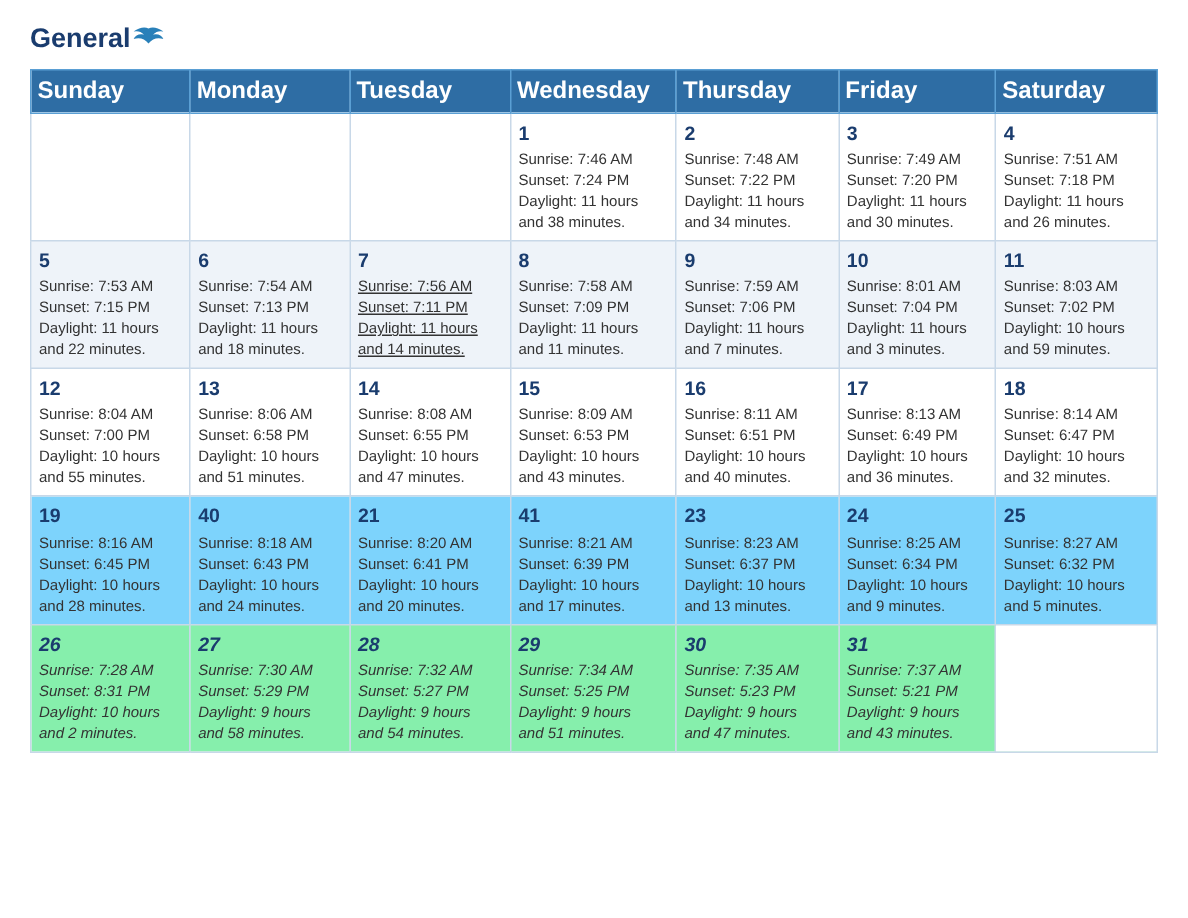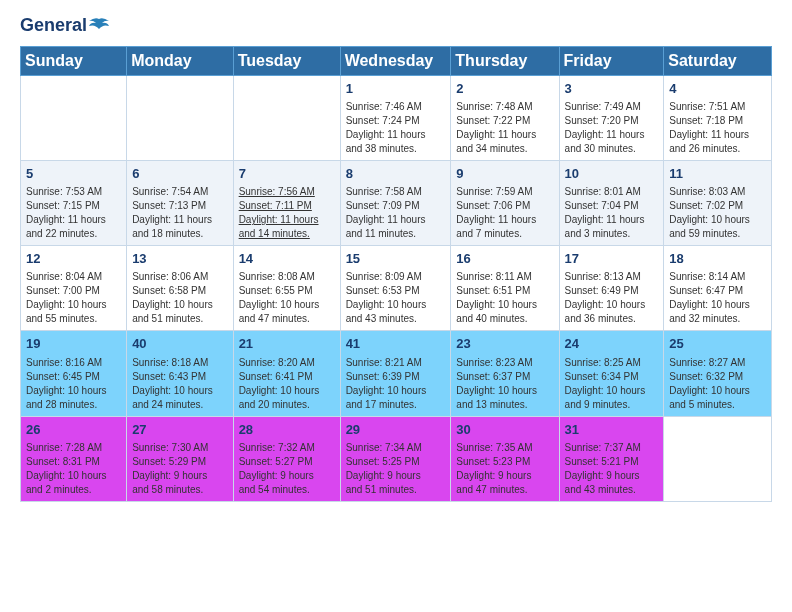--- a/index.html
+++ b/index.html
@@ -240,21 +240,21 @@
 and 13 minutes.</span></td>
           <td><span class="day-number">24</span><span class="day-info" style="white-space: pre-line;">Sunrise: 8:25 AM
 Sunset: 6:34 PM
 Daylight: 10 hours
 and 9 minutes.</span></td>
           <td><span class="day-number">25</span><span class="day-info" style="white-space: pre-line;">Sunrise: 8:27 AM
 Sunset: 6:32 PM
 Daylight: 10 hours
 and 5 minutes.</span></td>
         </tr>
-        <tr style="background: #d946ef;">
+        <tr style="background: #86efac; font-style: italic;">
           <td><span class="day-number">26</span><span class="day-info" style="white-space: pre-line;">Sunrise: 7:28 AM
 Sunset: 8:31 PM
 Daylight: 10 hours
 and 2 minutes.</span></td>
           <td><span class="day-number">27</span><span class="day-info" style="white-space: pre-line;">Sunrise: 7:30 AM
 Sunset: 5:29 PM
 Daylight: 9 hours
 and 58 minutes.</span></td>
           <td><span class="day-number">28</span><span class="day-info" style="white-space: pre-line;">Sunrise: 7:32 AM
 Sunset: 5:27 PM

